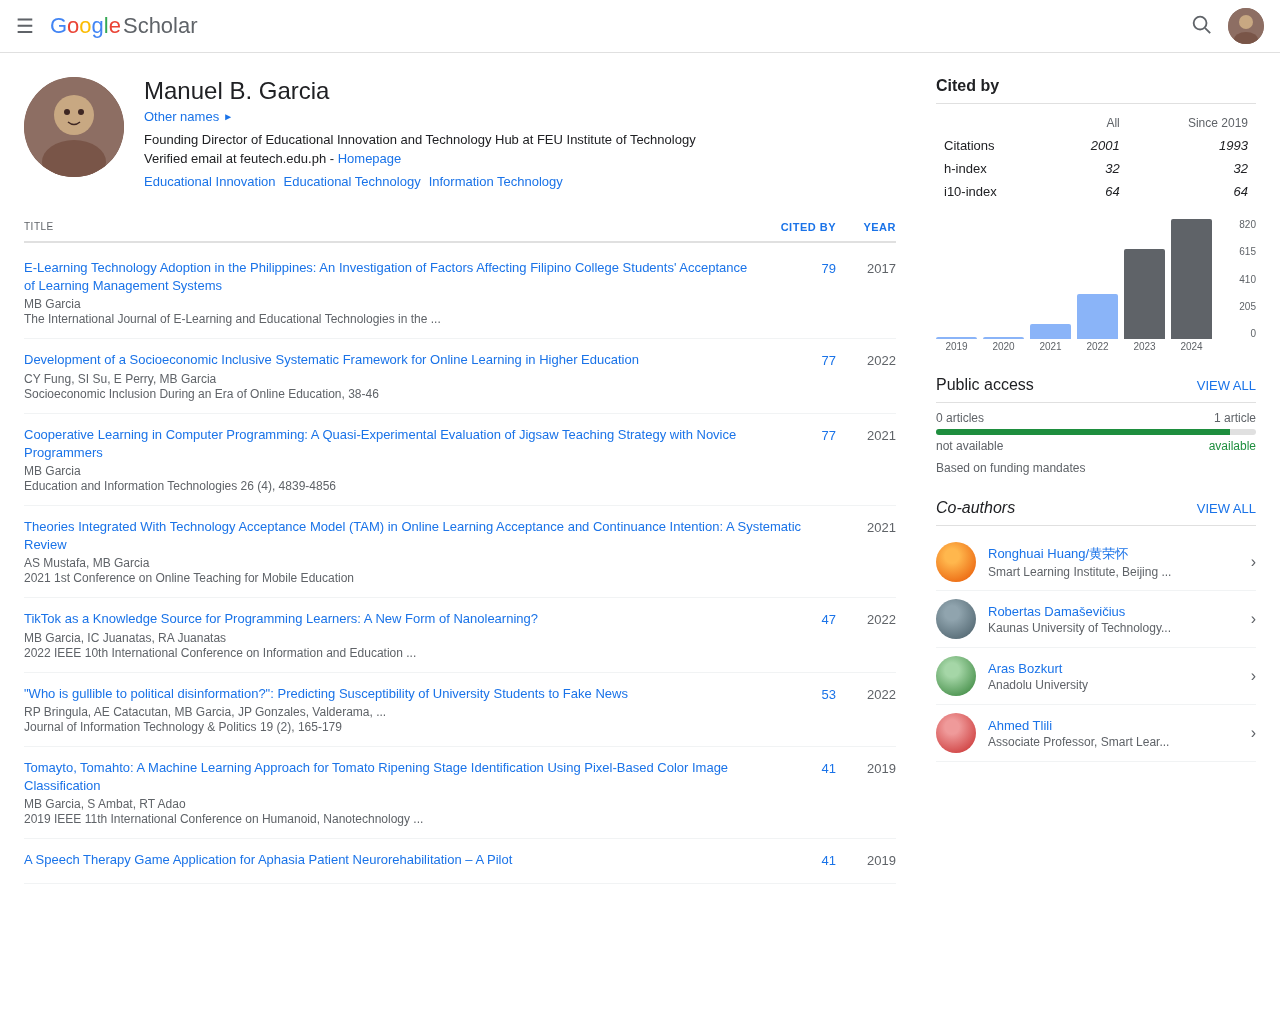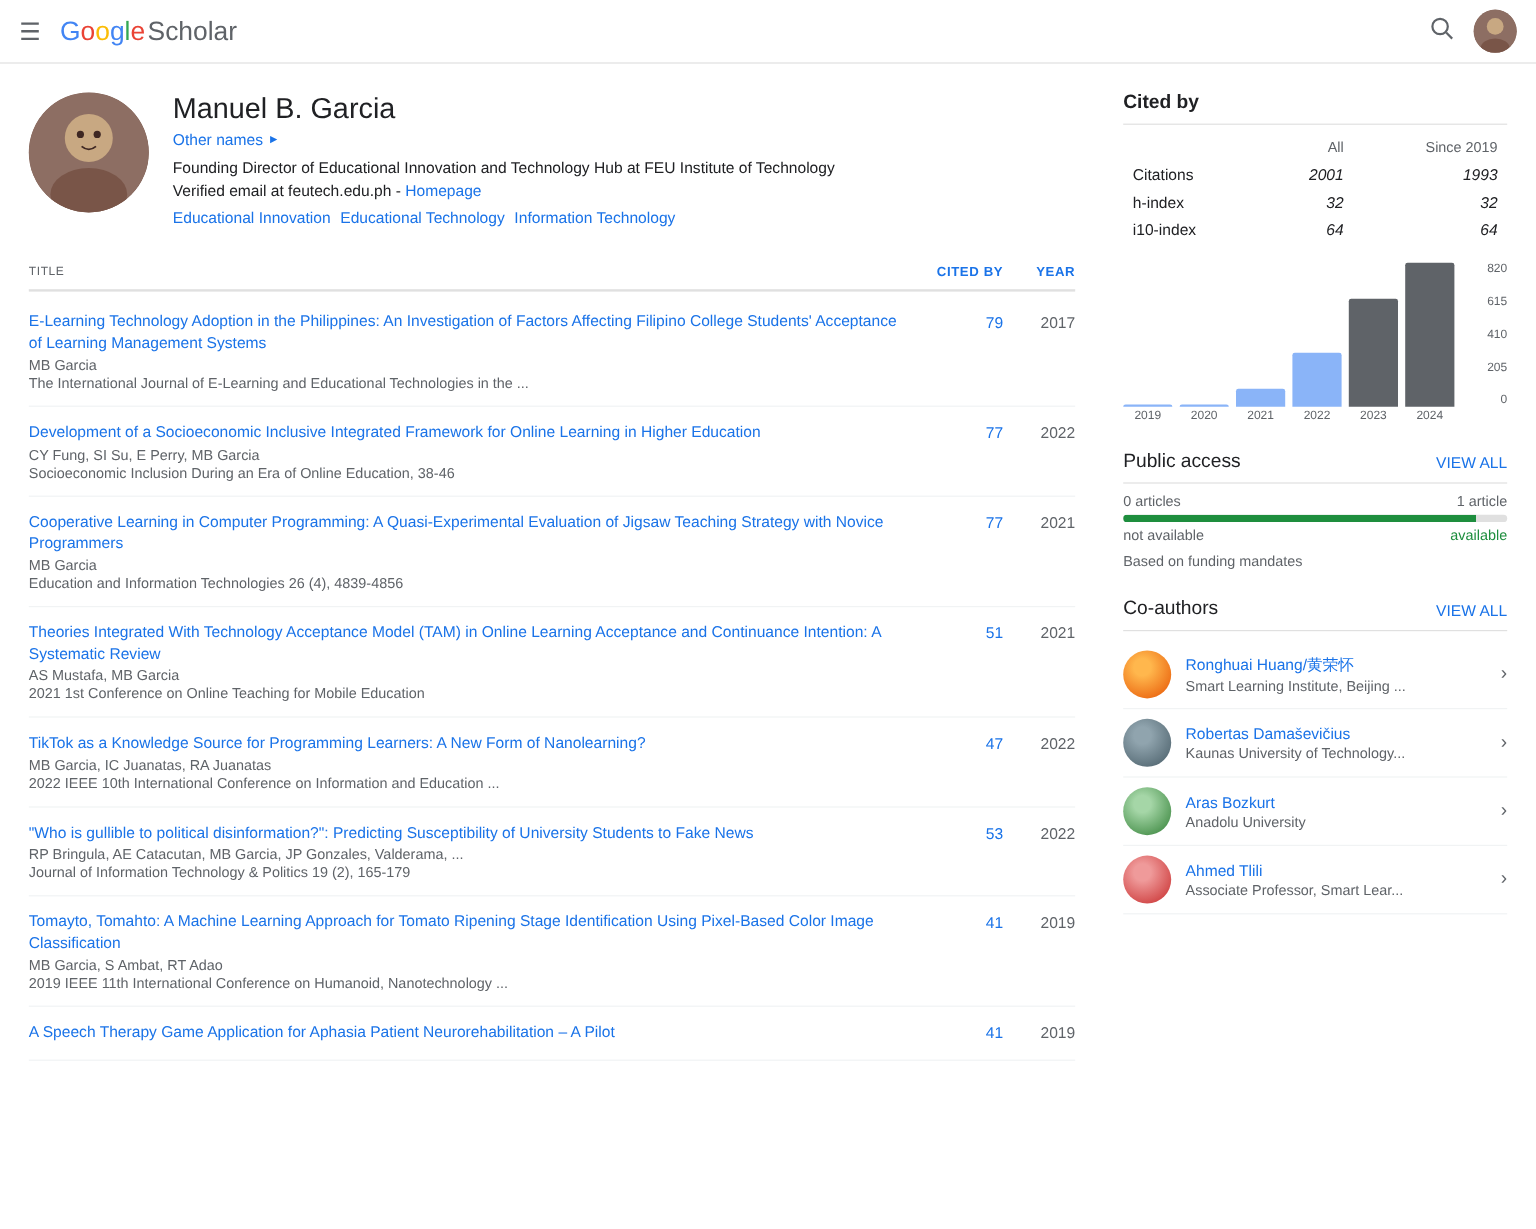--- a/index.html
+++ b/index.html
@@ -193,21 +193,21 @@
     <div class="paper-info">
       <a href="#" class="paper-title">E-Learning Technology Adoption in the Philippines: An Investigation of Factors Affecting Filipino College Students' Acceptance of Learning Management Systems</a>
       <div class="paper-authors">MB Garcia</div>
       <div class="paper-journal">The International Journal of E-Learning and Educational Technologies in the ...</div>
     </div>
     <div class="paper-cited">79</div>
     <div class="paper-year">2017</div>
   </div>
           <div class="paper-row">
     <div class="paper-info">
-      <a href="#" class="paper-title">Development of a Socioeconomic Inclusive Integrated Framework for Online Learning in Higher Education</a>
+      <a href="#" class="paper-title">Development of a Socioeconomic Inclusive Systematic Framework for Online Learning in Higher Education</a>
       <div class="paper-authors">CY Fung, SI Su, E Perry, MB Garcia</div>
       <div class="paper-journal">Socioeconomic Inclusion During an Era of Online Education, 38-46</div>
     </div>
     <div class="paper-cited">77</div>
     <div class="paper-year">2022</div>
   </div>
           <div class="paper-row">
     <div class="paper-info">
       <a href="#" class="paper-title">Cooperative Learning in Computer Programming: A Quasi-Experimental Evaluation of Jigsaw Teaching Strategy with Novice Programmers</a>
       <div class="paper-authors">MB Garcia</div>
@@ -215,21 +215,20 @@
     </div>
     <div class="paper-cited">77</div>
     <div class="paper-year">2021</div>
   </div>
           <div class="paper-row">
     <div class="paper-info">
       <a href="#" class="paper-title">Theories Integrated With Technology Acceptance Model (TAM) in Online Learning Acceptance and Continuance Intention: A Systematic Review</a>
       <div class="paper-authors">AS Mustafa, MB Garcia</div>
       <div class="paper-journal">2021 1st Conference on Online Teaching for Mobile Education</div>
     </div>
-    <div class="paper-cited">51</div>
     <div class="paper-year">2021</div>
   </div>
           <div class="paper-row">
     <div class="paper-info">
       <a href="#" class="paper-title">TikTok as a Knowledge Source for Programming Learners: A New Form of Nanolearning?</a>
       <div class="paper-authors">MB Garcia, IC Juanatas, RA Juanatas</div>
       <div class="paper-journal">2022 IEEE 10th International Conference on Information and Education ...</div>
     </div>
     <div class="paper-cited">47</div>
     <div class="paper-year">2022</div>
@@ -336,21 +335,21 @@
       </div>
       <div class="access-available-labels">
         <span class="not-available">not available</span>
         <span class="available">available</span>
       </div>
       <p class="funding-mandates">Based on funding mandates</p>
     </div>
 
     <div class="coauthors-section">
       <div class="section-header">
-        <h2 style="font-size:16px;font-weight:400;">Co-authors</h2>
+        <h2 style="font-size:16px;font-weight:400;font-style:italic;">Co-authors</h2>
         <a href="#" class="view-all">VIEW ALL</a>
       </div>
       <div id="coauthors-list">
           <div class="coauthor-item">
     <div class="coauthor-avatar avatar-1"></div>
     <div class="coauthor-info">
       <div class="coauthor-name">Ronghuai Huang/黄荣怀</div>
       <div class="coauthor-affil">Smart Learning Institute, Beijing ...</div>
     </div>
     <span class="coauthor-arrow">›</span>

